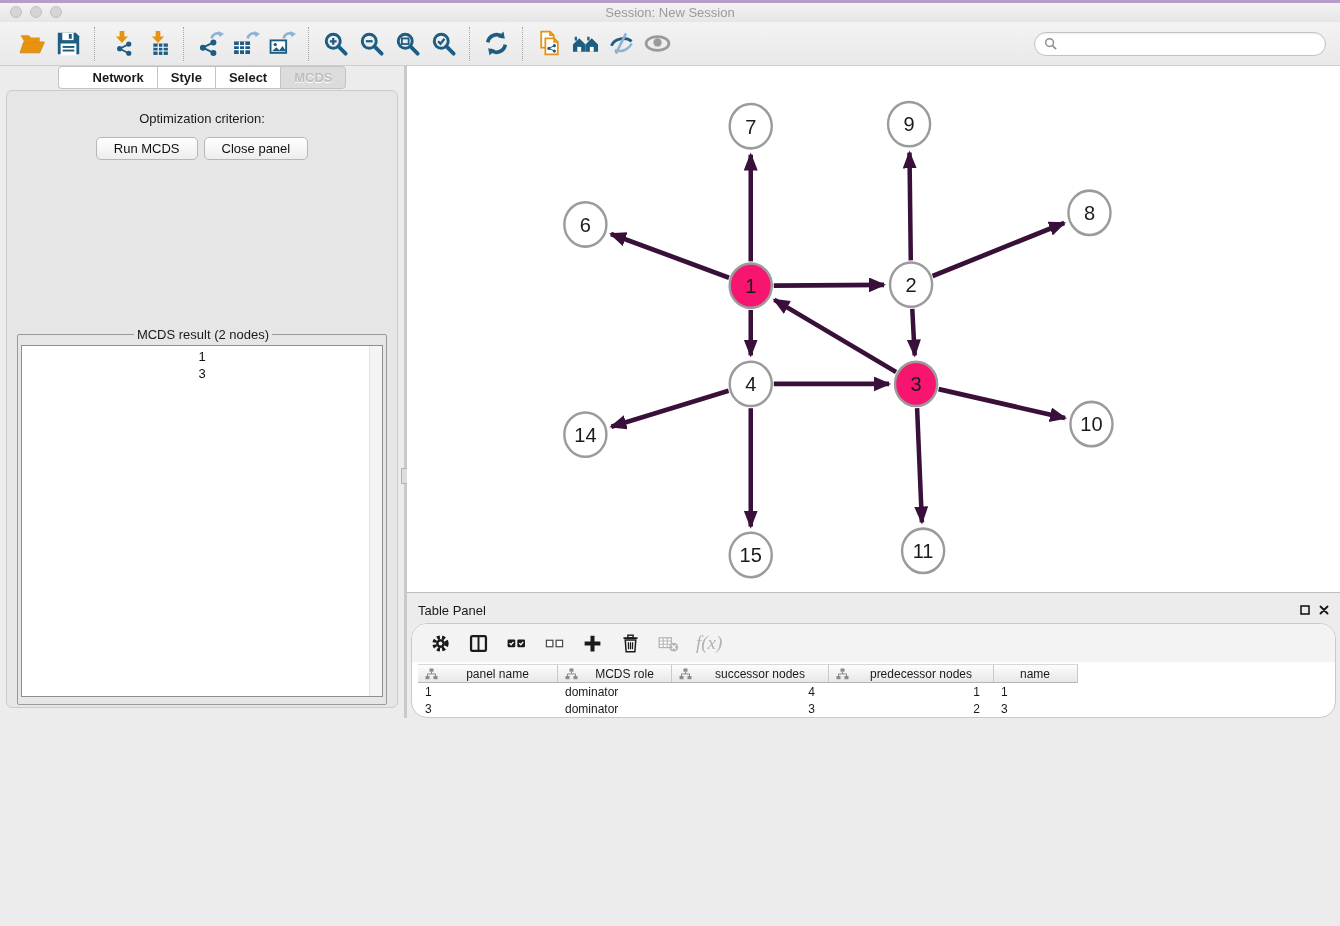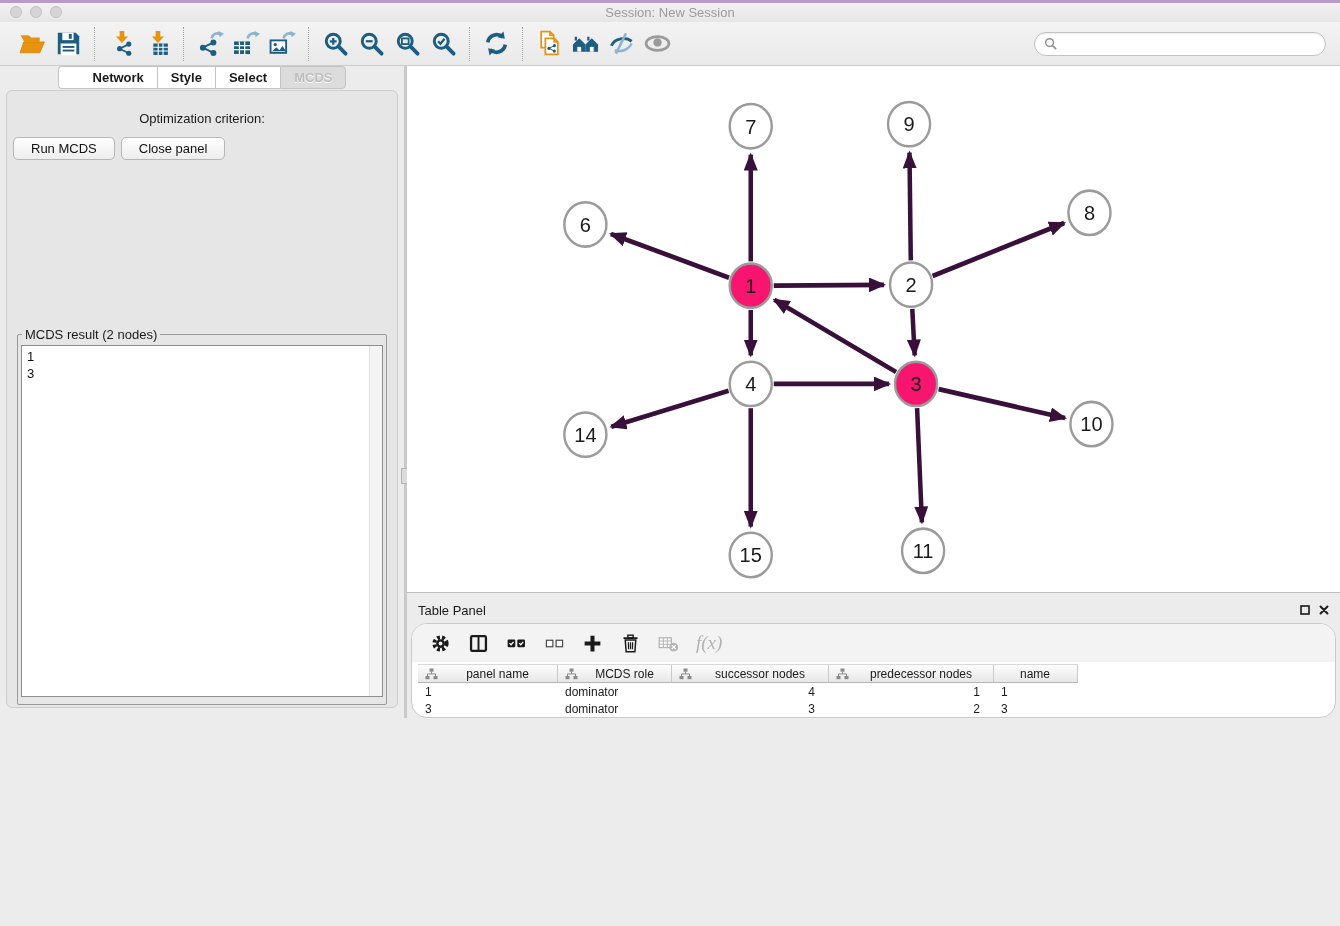--- a/index.html
+++ b/index.html
@@ -42,23 +42,23 @@
   .tab { padding:2px 13px; font-size:13px; font-weight:bold; background:#fff; border:1px solid #c3c3c3; border-right:none; color:#1a1a1a; display:flex; align-items:center; cursor:default; }
   .tab:first-child { border-radius:4px 0 0 4px;padding-left:34px; }
   .tab:last-child { border-radius:0 4px 4px 0; border-right:1px solid #c3c3c3; }
   .tab.selected { background:#dcdcdc; color:#bdbdbd; text-shadow:0 1px 0 #fff; }
   .cp-content { flex:1; margin:1px 6px 10px; background:#e6e6e6; border:1px solid #cccccc; border-radius:6px; display:flex; flex-direction:column; padding:0 6px; }
   .opt-label { text-align:center; margin-top:20px; font-size:13px; color:#1a1a1a; }
   .select { margin:9px auto 0; width:308px; height:23px; background:linear-gradient(#ffffff,#f1f1f1); border:1px solid #b7b7b7; border-radius:4px; display:flex; align-items:center; padding:0 4px 0 10px; font-size:13px; color:#111; }
   .select .val { flex:1; }
   .stepper { display:flex; }
   .stepper svg { width:11px; height:17px; }
-  .btn-row { display:flex; justify-content:flex-start; gap:6px; margin-top:11px; }
+  .btn-row { display:flex; justify-content:center; gap:6px; margin-top:11px; }
   .btn { height:23px; padding:0 17px; background:linear-gradient(#ffffff,#ededed); border:1px solid #b7b7b7; border-radius:5px; font-size:13px; display:flex; align-items:center; color:#111; cursor:default; }
-  fieldset.result { margin:auto 4px 2px; height:378px; border:1px solid #9a9a9a; border-radius:2px; padding:3px 3px 4px; }
+  fieldset.result { margin:auto 4px 2px; height:378px; border:1px solid #9a9a9a; border-radius:2px; padding:3px 3px 4px;text-align:center; }
   fieldset.result legend { font-size:13px; color:#1a1a1a; padding:0 3px; margin-left:1px; }
   .result-area { position:relative; background:#fff; border:1px solid #8e8e8e; height:352px; font-size:13px; padding:2px 5px; overflow:hidden; }
   .result-line { line-height:17px; color:#111; }
   .result-scroll { position:absolute; top:0; right:0; width:13px; height:100%; background:#f4f4f4; border-left:1px solid #e2e2e2; }
 
   
   .v-divider { width:3px; background:#c9c9c9; position:relative; }
   .v-handle { position:absolute; top:402px; left:-3px; width:9px; height:16px; background:#dcdcdc; border:1px solid #b2b2b2; }
 
   

